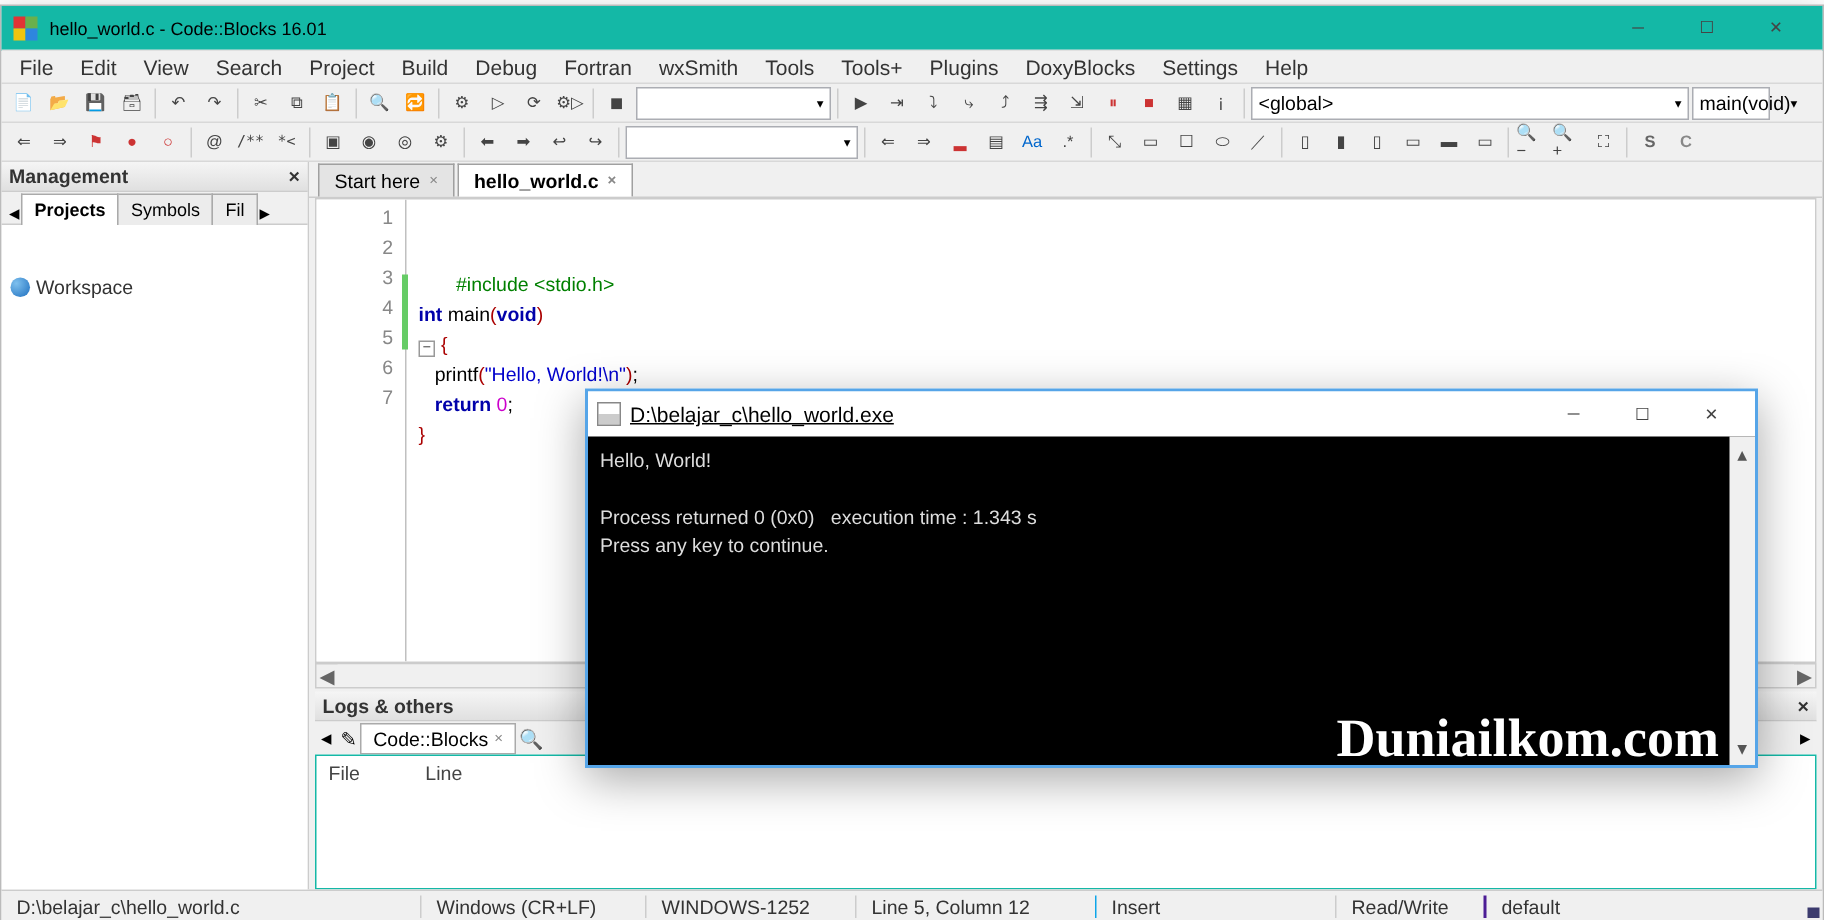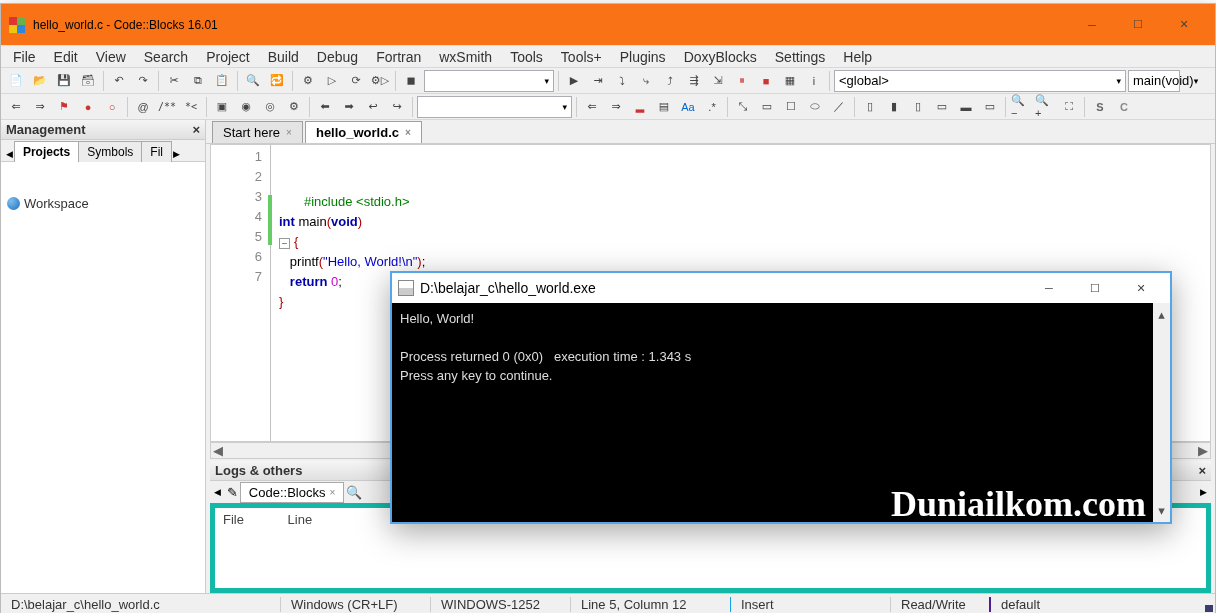--- a/index.html
+++ b/index.html
@@ -1,18 +1,18 @@
 <!DOCTYPE html>
 <html><head>
 <meta charset="utf-8">
 <style>
 * { margin:0; padding:0; box-sizing:border-box; font-family:"Segoe UI",Tahoma,sans-serif; font-size:13px; }
 body { background:#fff; }
 .window { width:1216px; height:613px; border:1px solid #bbb; background:#f0f0f0; display:flex; flex-direction:column; box-shadow:0 6px 20px rgba(0,0,0,0.25); margin:3px auto; }
-.titlebar { height:42px; display:flex; align-items:center; background:#f97316; border-bottom:1px solid #e0e0e0; padding:0 8px; }
+.titlebar { height:30px; display:flex; align-items:center; background:#14b8a6; border-bottom:1px solid #e0e0e0; padding:0 8px; }
 .app-icon { width:16px; height:16px; display:inline-flex; flex-wrap:wrap; margin-right:8px; }
 .app-icon span { width:8px; height:8px; }
 .titlebar-title { flex:1; color:#000; font-size:12px; }
 .win-controls { display:flex; }
 .win-controls div { width:46px; height:30px; display:flex; align-items:center; justify-content:center; color:#444; font-size:11px; }
 .menubar { height:22px; display:flex; align-items:center; background:#f0f0f0; padding:0 4px; gap:2px; border-bottom:1px solid #d8d8d8; }
 .menubar span { padding:2px 8px; font-size:14px; color:#333; }
 .toolbars { display:flex; flex-direction:column; }
 .toolbar-row { height:26px; display:flex; align-items:center; background:#f0f0f0; border-bottom:1px solid #d8d8d8; padding:0 4px; gap:2px; overflow:hidden; }
 .tbtn { width:22px; height:22px; display:flex; align-items:center; justify-content:center; border:1px solid transparent; border-radius:2px; font-size:11px; color:#444; }
@@ -45,28 +45,28 @@
 .str { color:#0000cc; }
 .num { color:#cc00cc; }
 .pn { color:#aa0000; }
 .fold { display:inline-block; width:11px; height:11px; border:1px solid #999; background:#fff; color:#555; font-size:9px; line-height:9px; text-align:center; margin-right:4px; font-family:monospace; }
 .scroll-h { height:17px; background:#f0f0f0; border:1px solid #ccc; margin:0 4px; display:flex; align-items:center; justify-content:space-between; padding:0 2px; font-size:9px; color:#666; }
 .scroll-h .track { flex:1; height:15px; background:#f0f0f0; margin:0 2px; position:relative; }
 .logs { display:flex; flex-direction:column; margin:2px 4px 0 4px; }
 .logs-tabs { display:flex; align-items:center; gap:2px; height:22px; background:#f0f0f0; }
 .logs-tabs .arrow { font-size:9px; padding:2px 4px; }
 .ltab { display:flex; align-items:center; gap:4px; padding:2px 8px; border:1px solid #aaa; background:#fff; font-size:12px; }
-.logs-body { height:90px; background:#fff; border:5px solid #14b8a6; padding:4px 8px; font-family:"Courier New",monospace; font-size:13px; }
+.logs-body { height:90px; background:#fff; border:1px solid #14b8a6; padding:4px 8px; font-family:"Courier New",monospace; font-size:13px; }
 .logs-body .hdr span { display:inline-block; margin-right:40px; color:#444; }
 .statusbar { height:22px; background:#f0f0f0; border-top:1px solid #ccc; display:flex; align-items:center; font-size:13px; color:#333; }
 .statusbar div { padding:0 10px; }
 .console-win { position:absolute; left:389px; top:151px; width:782px; height:253px; border:2px solid #56a5e8; background:#fff; display:flex; flex-direction:column; box-shadow:0 8px 30px rgba(0,0,0,0.35); z-index:100; }
 .console-title { height:30px; display:flex; align-items:center; padding:0 6px; background:#fff; }
 .console-title .cicon { width:16px; height:16px; border:1px solid #888; background:linear-gradient(to bottom,#fff 50%,#ccc 50%); margin-right:6px; }
-.console-title .t { flex:1; font-size:14px; color:#000; }
+.console-title .t { flex:1; font-size:14px; color:#000;text-decoration:underline; }
 .console-body { flex:1; background:#000; color:#ddd; font-family:"Courier New",monospace; font-size:14px; padding:6px 8px; position:relative; white-space:pre; line-height:19px; }
 .console-body .sbv { position:absolute; right:0; top:0; bottom:0; width:17px; background:#f0f0f0; display:flex; flex-direction:column; justify-content:space-between; align-items:center; color:#555; font-size:9px; padding:2px 0; }
 .watermark { position:absolute; right:24px; bottom:8px; color:#fff; font-family:Georgia,"Times New Roman",serif; font-size:36px; font-weight:bold; }
 .flag { width:18px; height:12px; background:linear-gradient(#b22234 0 8%, #fff 8% 16%, #b22234 16% 24%, #fff 24% 32%, #b22234 32% 40%, #fff 40% 48%, #b22234 48% 56%, #fff 56% 64%, #b22234 64% 72%, #fff 72% 80%, #b22234 80% 88%, #fff 88% 100%); position:relative; }
 .flag::before { content:''; position:absolute; left:0; top:0; width:8px; height:7px; background:#3c3b6e; }
 </style>
 </head>
 <body>
 
 <div class="window">

